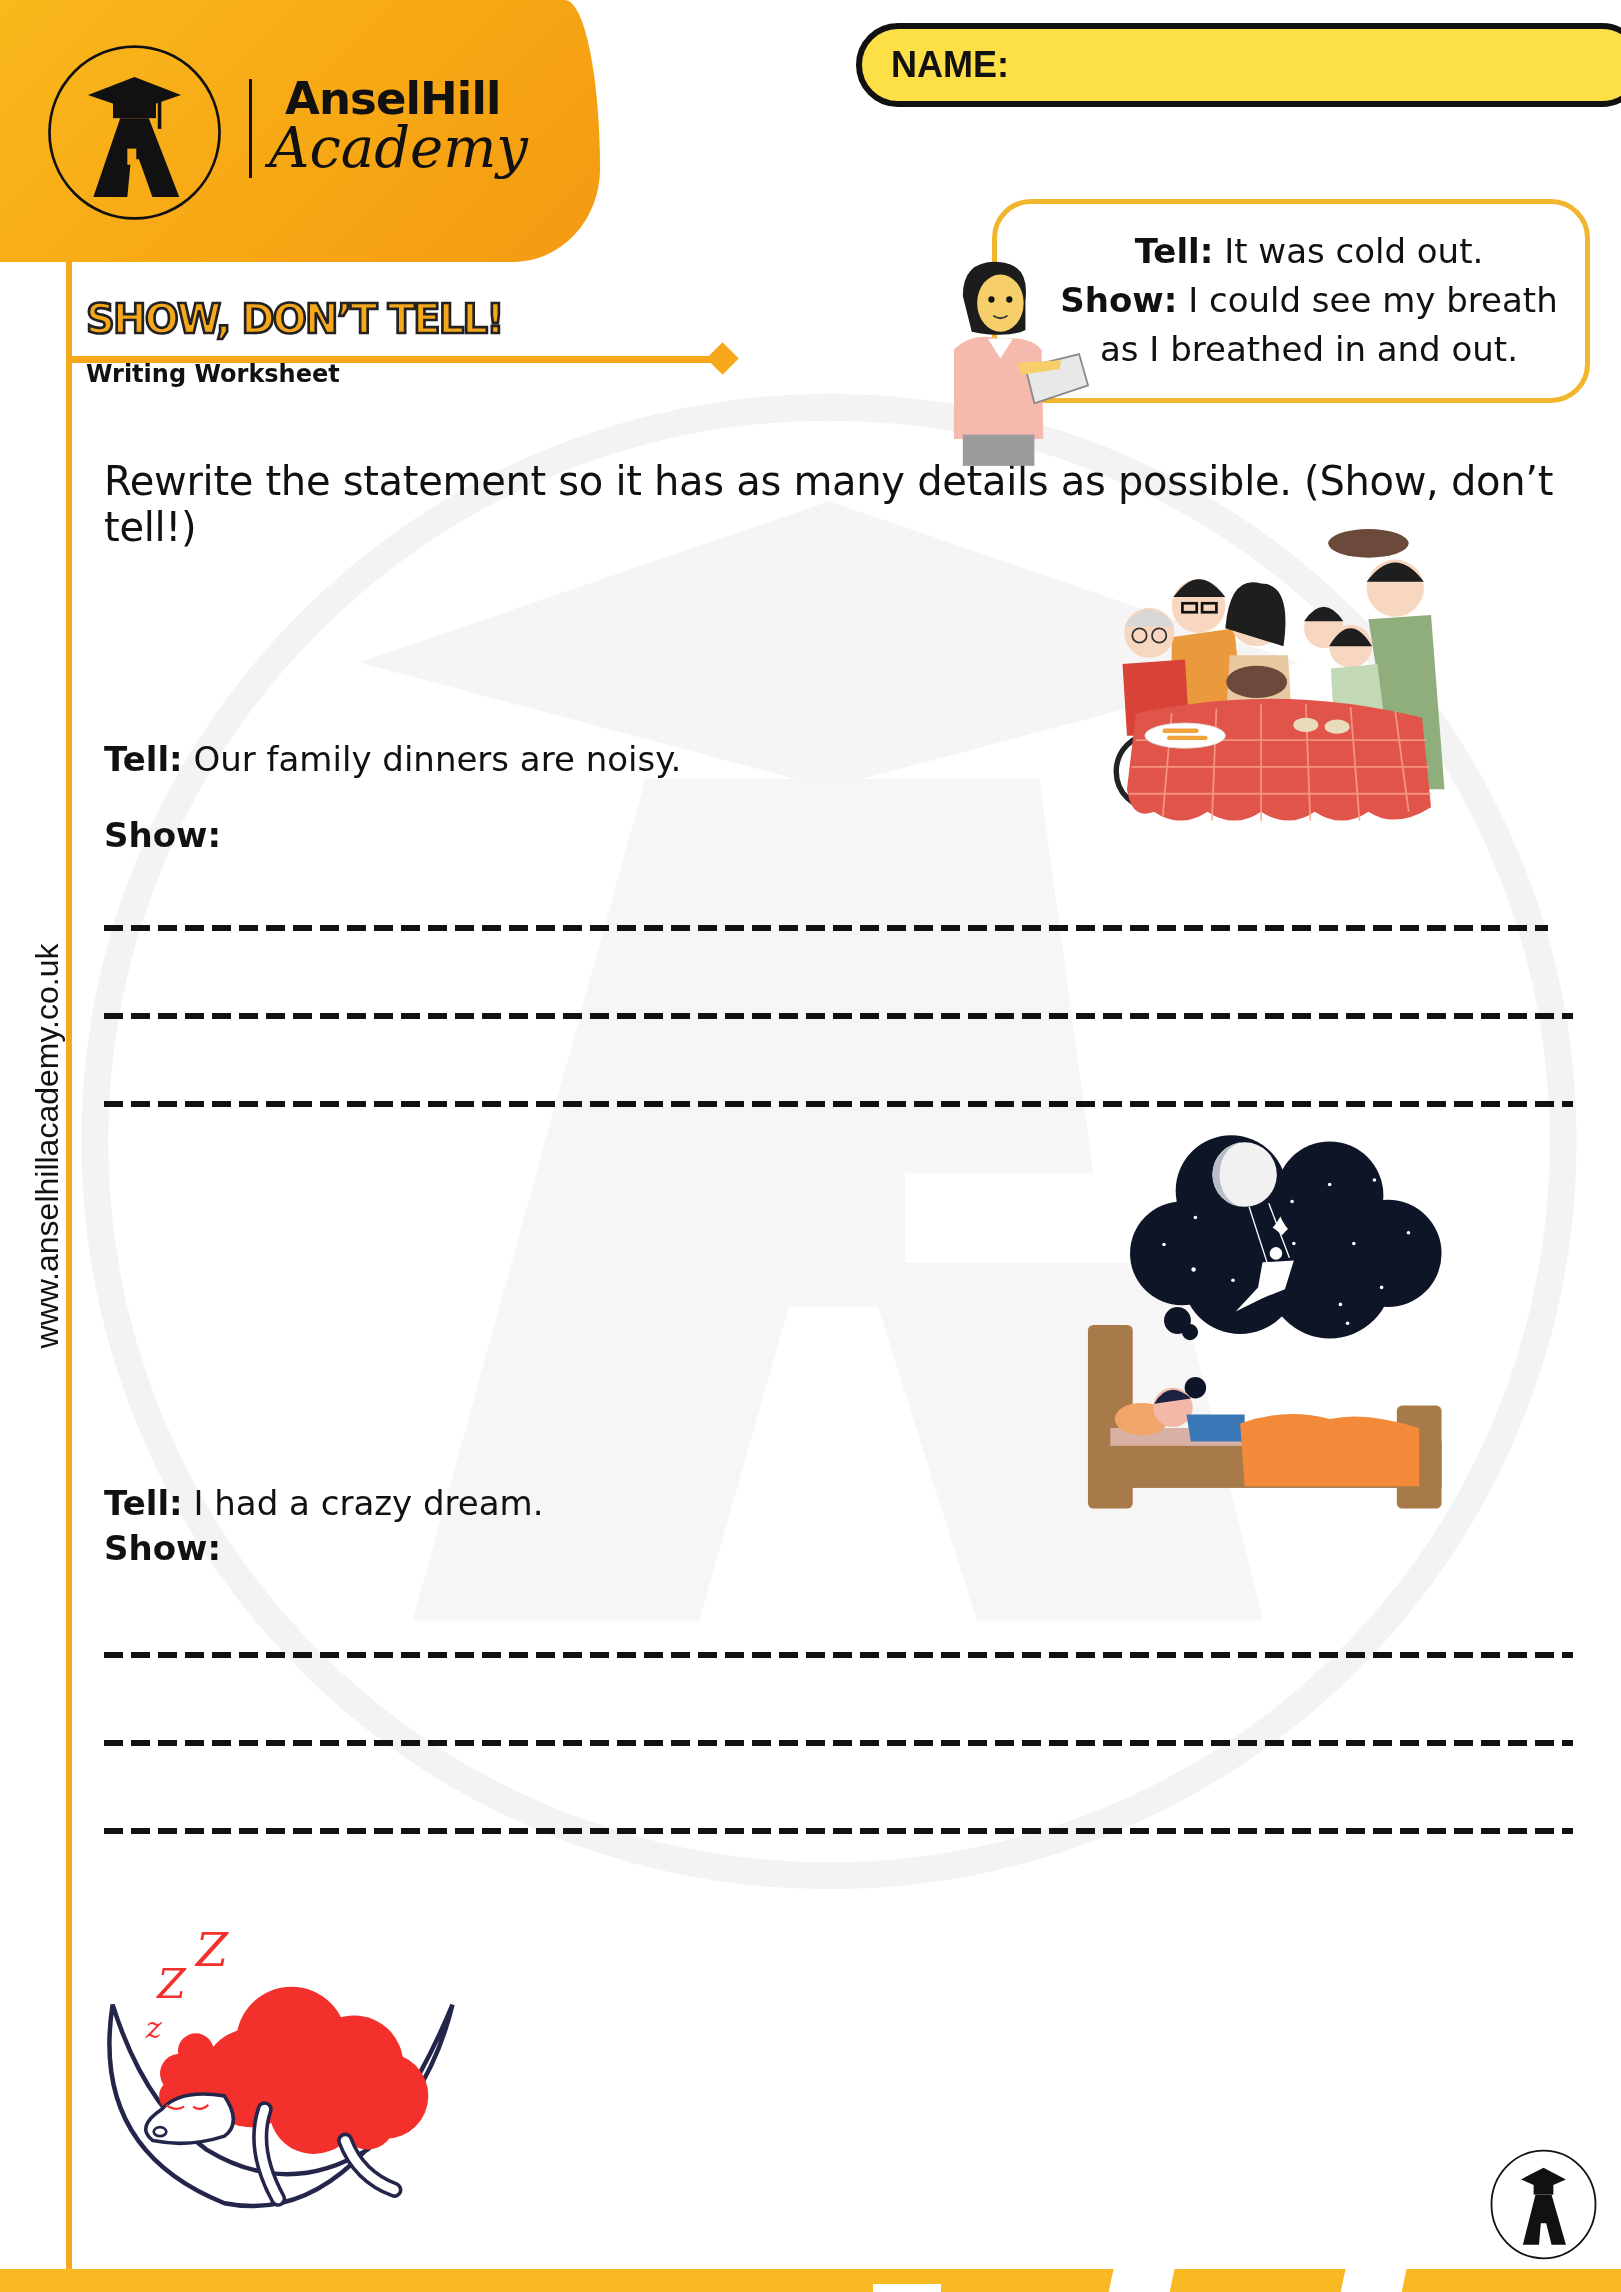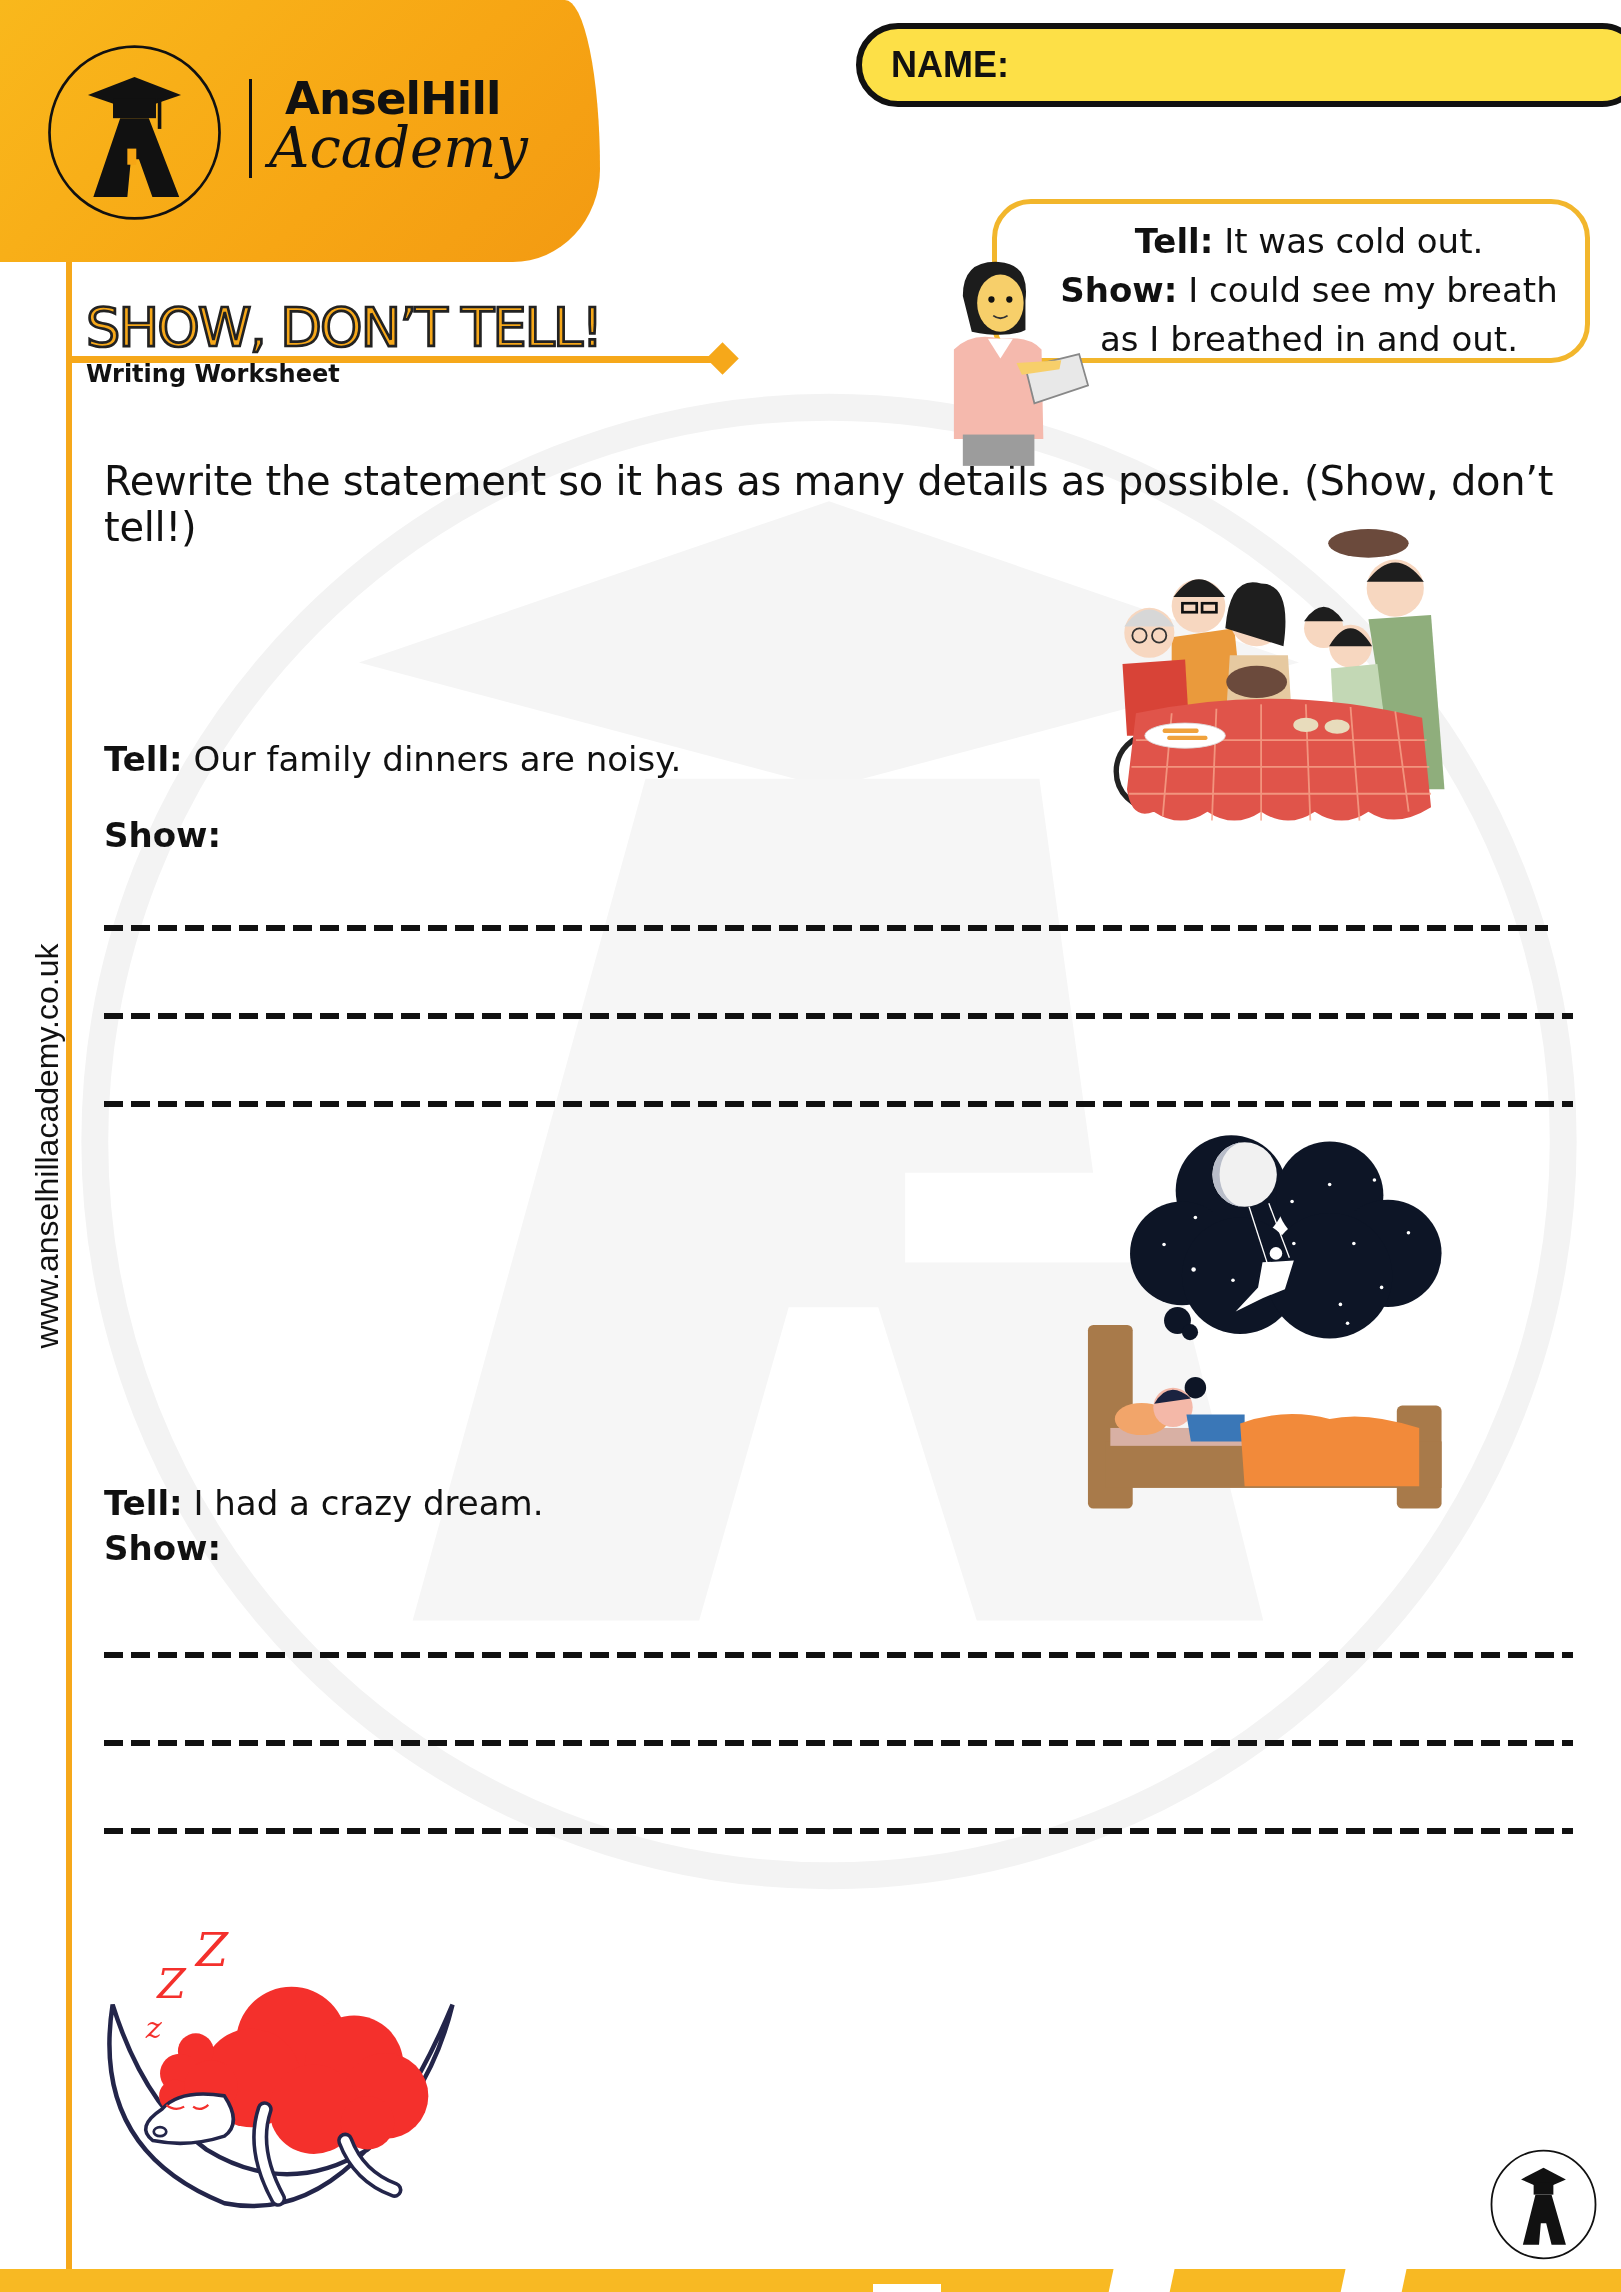--- a/index.html
+++ b/index.html
@@ -17,28 +17,28 @@
   .brand-2 { position: absolute; left: 269px; top: 115px; font-family: "DejaVu Serif", serif; font-style: italic; font-size: 56px; color: #111; z-index: 3; }
 
   .vline { position: absolute; left: 66px; top: 262px; width: 6.3px; height: 2010px; background: #f6a81a; z-index: 1; }
   .side-url { position: absolute; left: 47px; top: 1146px; transform: translate(-50%, -50%) rotate(-90deg);
     font-family: "Liberation Sans", sans-serif; font-size: 32px; color: #111; white-space: nowrap; z-index: 3; }
 
   .name-box { position: absolute; left: 856px; top: 23px; width: 788px; height: 84px; border: 6.3px solid #111;
     border-radius: 45px; background: #fde047; z-index: 3; display: flex; align-items: center; padding-left: 29px; }
   .name-label { font-family: "Liberation Sans", sans-serif; font-weight: 700; font-size: 36px; letter-spacing: 0px; }
 
-  .title { position: absolute; left: 86px; top: 296px; font-family: "DejaVu Sans", sans-serif; font-weight: 400;
-    font-size: 54px; color: #f6a81a; -webkit-text-stroke: 2.7px #222; letter-spacing: -1.8px; z-index: 3; }
+  .title { position: absolute; left: 86px; top: 296px; font-family: "DejaVu Sans", sans-serif; font-weight: 700;
+    font-size: 40px; color: #f6a81a; -webkit-text-stroke: 2.7px #222; letter-spacing: -1.8px; z-index: 3; }
   .title-rule { position: absolute; left: 66px; top: 356px; width: 665px; height: 7.2px; background: #f6a81a; z-index: 2; }
   .title-diamond { position: absolute; left: 711px; top: 347px; width: 23px; height: 23px; background: #f6a81a; transform: rotate(45deg); z-index: 2; }
   .subtitle { position: absolute; left: 86px; top: 360px; font-family: "DejaVu Sans", sans-serif; font-weight: 700; font-size: 24px; z-index: 3; }
 
-  .example-box { position: absolute; left: 992px; top: 199px; width: 598px; height: 164px; border: 5.4px solid #f2b62c;
-    border-radius: 39px; background: #fff; z-index: 2; text-align: center; padding-top: 13px; padding-left: 36px;
+  .example-box { position: absolute; left: 992px; top: 199px; width: 598px; height: 204px; border: 5.4px solid #f2b62c;
+    border-radius: 39px; background: #fff; z-index: 2; text-align: center; padding-top: 23px; padding-left: 36px;
     font-family: "DejaVu Sans", sans-serif; font-size: 34px; line-height: 49px; }
   .example-box b { font-weight: 700; }
   .teacher { position: absolute; left: 936px; top: 260px; width: 161px; height: 206px; z-index: 4; }
 
   .instruction { position: absolute; left: 104px; top: 458px; font-family: "DejaVu Sans", sans-serif; font-size: 40px; z-index: 3; letter-spacing: -0.3px; }
 
   .q-tell { position: absolute; left: 104px; font-family: "DejaVu Sans", sans-serif; font-size: 34px; z-index: 3; }
   .q-tell b, .q-show { font-weight: 700; }
   .q-show { position: absolute; left: 104px; font-family: "DejaVu Sans", sans-serif; font-size: 34px; z-index: 3; }
 

